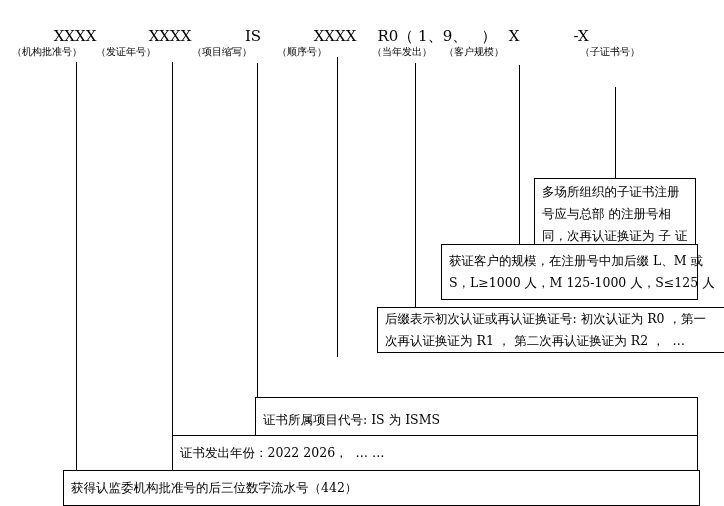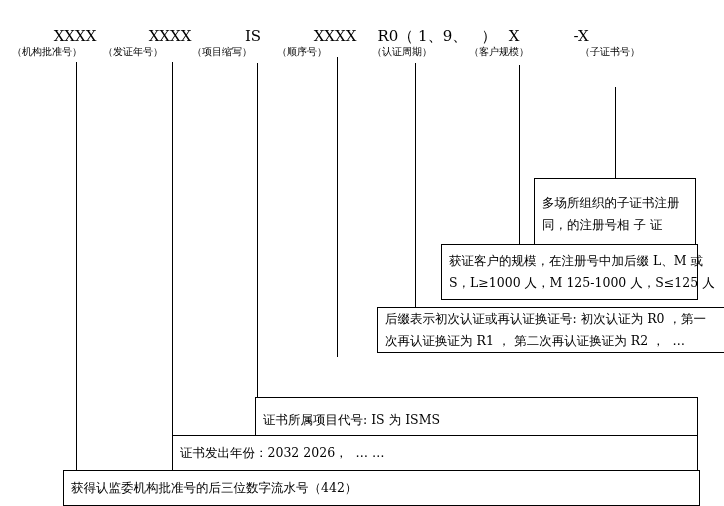--- a/index.html
+++ b/index.html
@@ -56,56 +56,57 @@
 
   <span class="code" style="left:75px">XXXX</span>
   <span class="code" style="left:170px">XXXX</span>
   <span class="code" style="left:253px">IS</span>
   <span class="code" style="left:335px">XXXX</span>
   <span class="code" style="left:437px">R0（ 1、9、   ）</span>
   <span class="code" style="left:514px">X</span>
   <span class="code" style="left:581px">-X</span>
 
   <span class="flabel" style="left:12px">（机构批准号）</span>
-  <span class="flabel" style="left:103px">（发证年号）</span>
+  <span class="flabel" style="left:96px">（发证年号）</span>
   <span class="flabel" style="left:192px">（项目缩写）</span>
   <span class="flabel" style="left:277px">（顺序号）</span>
-  <span class="flabel" style="left:372px">（认证周期）</span>
-  <span class="flabel" style="left:469px">（客户规模）</span>
+  <span class="flabel" style="left:372px">（当年发出）</span>
+  <span class="flabel" style="left:444px">（客户规模）</span>
   <span class="flabel" style="left:580px">（子证书号）</span>
 
   <div class="vline" style="left:76px;  top:62px; height:408px"></div>
   <div class="vline" style="left:172px; top:62px; height:373px"></div>
   <div class="vline" style="left:257px; top:63px; height:334px"></div>
   <div class="vline" style="left:337px; top:57px; height:300px"></div>
   <div class="vline" style="left:415px; top:63px; height:244px"></div>
   <div class="vline" style="left:519px; top:65px; height:185px"></div>
   <div class="vline" style="left:615px; top:87px; height:91px"></div>
 
   <div class="callout" style="left:534px; top:178px; width:162px; height:71px">
     <div class="line">多场所组织的子证书注册</div>
-    <div class="line">同，的注册号相 子 证</div>
+    <div class="line">号应与总部 的注册号相</div>
+    <div class="line">同，次再认证换证为 子 证</div>
   </div>
 
   <div class="callout" style="left:441px; top:244px; width:257px; height:56px">
     <div class="line">获证客户的规模，在注册号中加后缀 L、M 或</div>
     <div class="line">S，L≥1000 人，M 125-1000 人，S≤125 人</div>
   </div>
 
   <div class="callout" style="left:377px; top:307px; width:374px; height:46px">
     <div class="line">后缀表示初次认证或再认证换证号: 初次认证为 R0 ，第一</div>
     <div class="line">次再认证换证为 R1 ， 第二次再认证换证为 R2 ，  …</div>
   </div>
 
 
   <div class="callout" style="left:255px; top:397px; width:443px; height:46px">
     <div class="line">证书所属项目代号: IS 为 ISMS</div>
   </div>
 
   <div class="callout" style="left:172px; top:435px; width:526px; height:33px">
-    <div class="line">证书发出年份：2032 2026，  … …</div>
+    <div class="line">证书发出年份：2022 2026，  … …</div>
   </div>
 
   <div class="callout" style="left:63px; top:470px; width:637px; height:33px">
     <div class="line">获得认监委机构批准号的后三位数字流水号（442）</div>
   </div>
 
 </div>
 
 </body></html>

